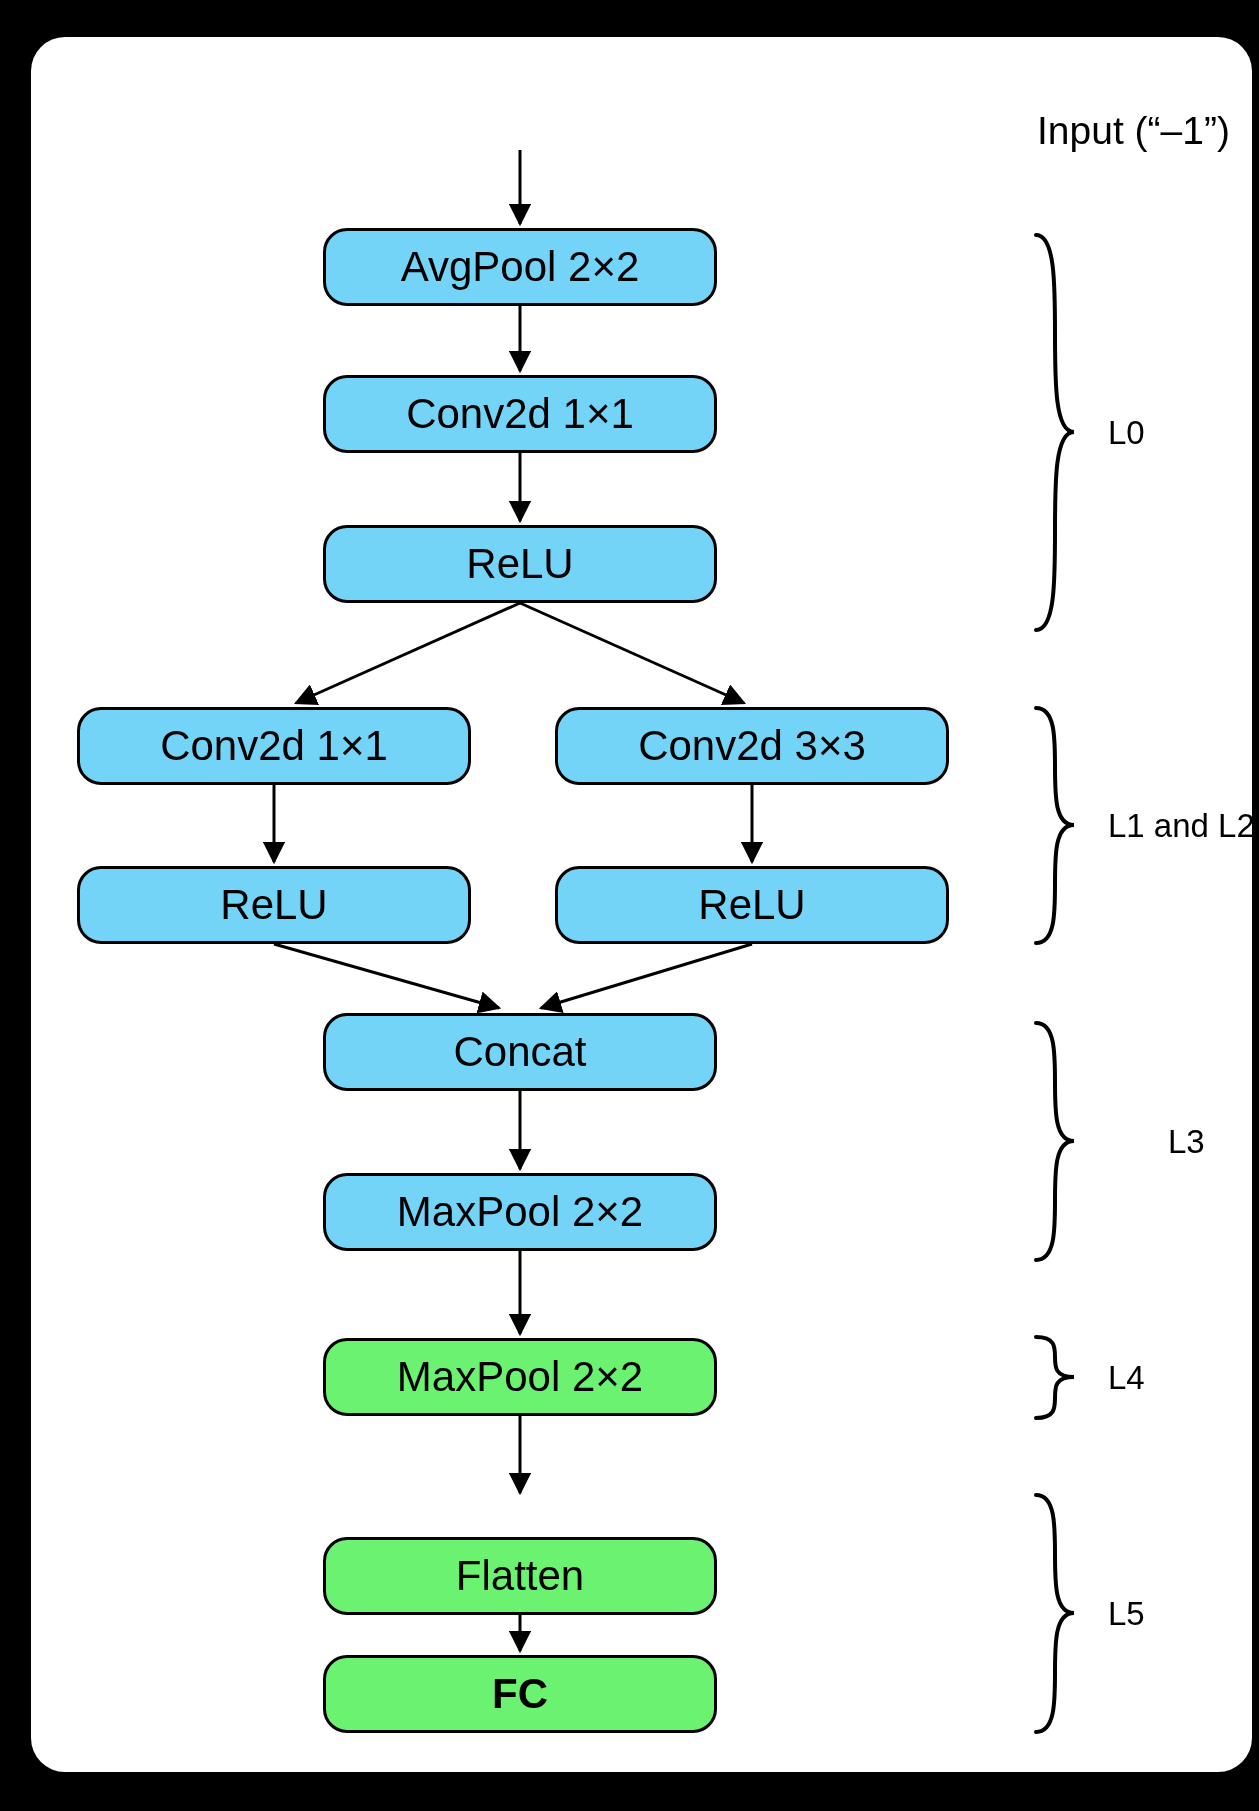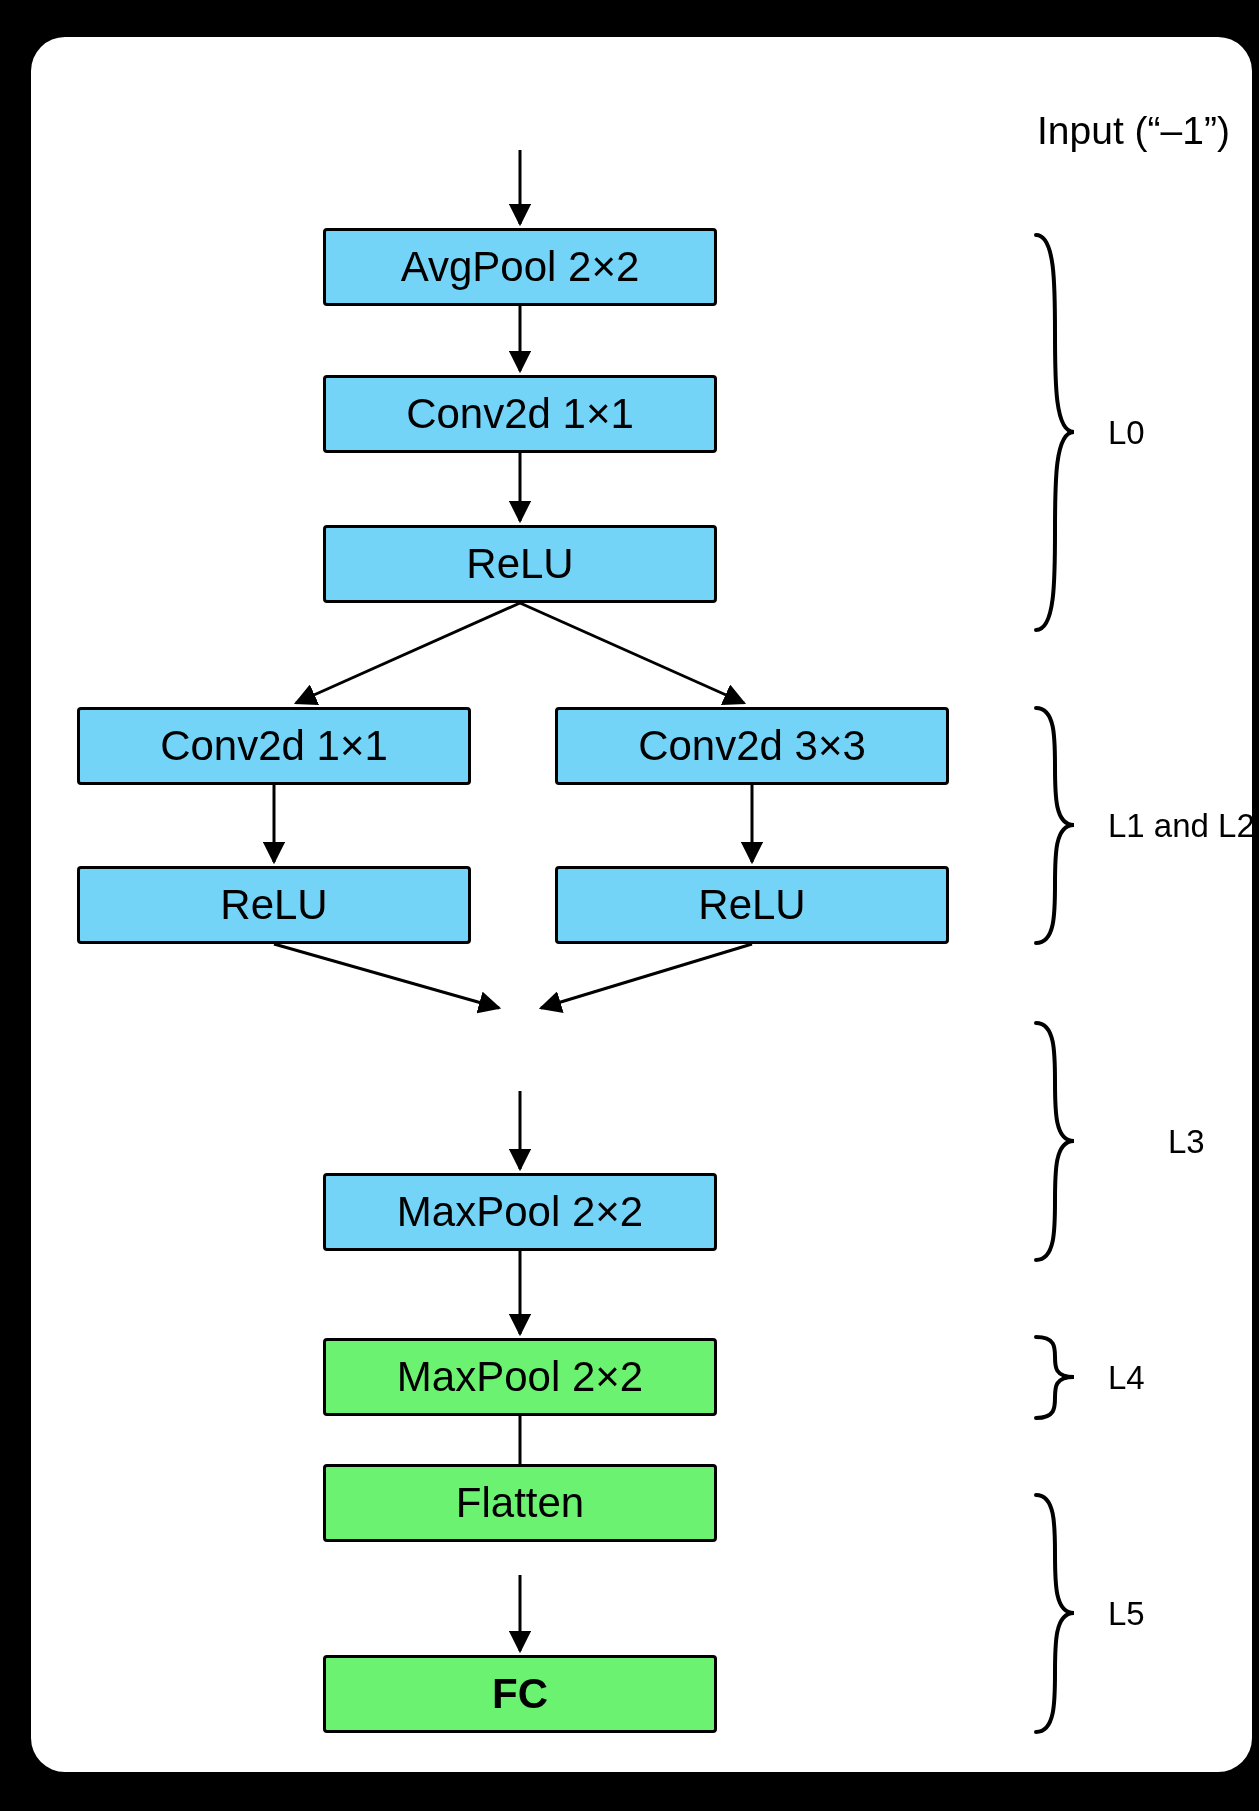--- a/index.html
+++ b/index.html
@@ -14,21 +14,21 @@
     position:absolute;
     left:31px;top:37px;width:1221px;height:1735px;
     background:var(--card-bg,#fff);
     border-radius:34px;
   }
   #overlay{position:absolute;left:0;top:0;width:1259px;height:1811px;}
   .node{
     position:absolute;
     width:394px;height:78px;
     border:3px solid var(--stroke,#000);
-    border-radius:4px;
+    border-radius:24px;
     box-sizing:border-box;
     display:flex;align-items:center;justify-content:center;
     font-size:42px;color:#000;
     letter-spacing:0px;
   }
   .node-blue{background:var(--node-blue,#74d4f7);}
   .node-green{background:var(--node-green,#6cf271);}
   .brace-label{
     position:absolute;
     transform:translateY(-50%);
@@ -82,23 +82,24 @@
 
   <div id="input-label">Input (“–1”)</div>
 
   <div class="node node-blue" style="left:323px;top:228px;">AvgPool 2×2</div>
   <div class="node node-blue" style="left:323px;top:375px;">Conv2d 1×1</div>
   <div class="node node-blue" style="left:323px;top:525px;">ReLU</div>
   <div class="node node-blue" style="left:77px;top:707px;">Conv2d 1×1</div>
   <div class="node node-blue" style="left:555px;top:707px;">Conv2d 3×3</div>
   <div class="node node-blue" style="left:77px;top:866px;">ReLU</div>
   <div class="node node-blue" style="left:555px;top:866px;">ReLU</div>
+  <div class="node node-blue" style="left:323px;top:1013px;">Concat</div>
   <div class="node node-blue" style="left:323px;top:1173px;">MaxPool 2×2</div>
   <div class="node node-green" style="left:323px;top:1338px;">MaxPool 2×2</div>
-  <div class="node node-green" style="left:323px;top:1464px;">Flatten</div>
+  <div class="node node-green" style="left:323px;top:1537px;">Flatten</div>
   <div class="node node-green" style="left:323px;top:1655px;font-weight:bold;">FC</div>
 
   <div class="brace-label" style="left:1108px;top:432px;">L0</div>
   <div class="brace-label" style="left:1108px;top:825px;text-align:right;">L1 and L2</div>
   <div class="brace-label" style="left:1168px;top:1141px;text-align:center;">L3</div>
   <div class="brace-label" style="left:1108px;top:1377px;">L4</div>
   <div class="brace-label" style="left:1108px;top:1613px;">L5</div>
 </div>
 
 </body></html>

